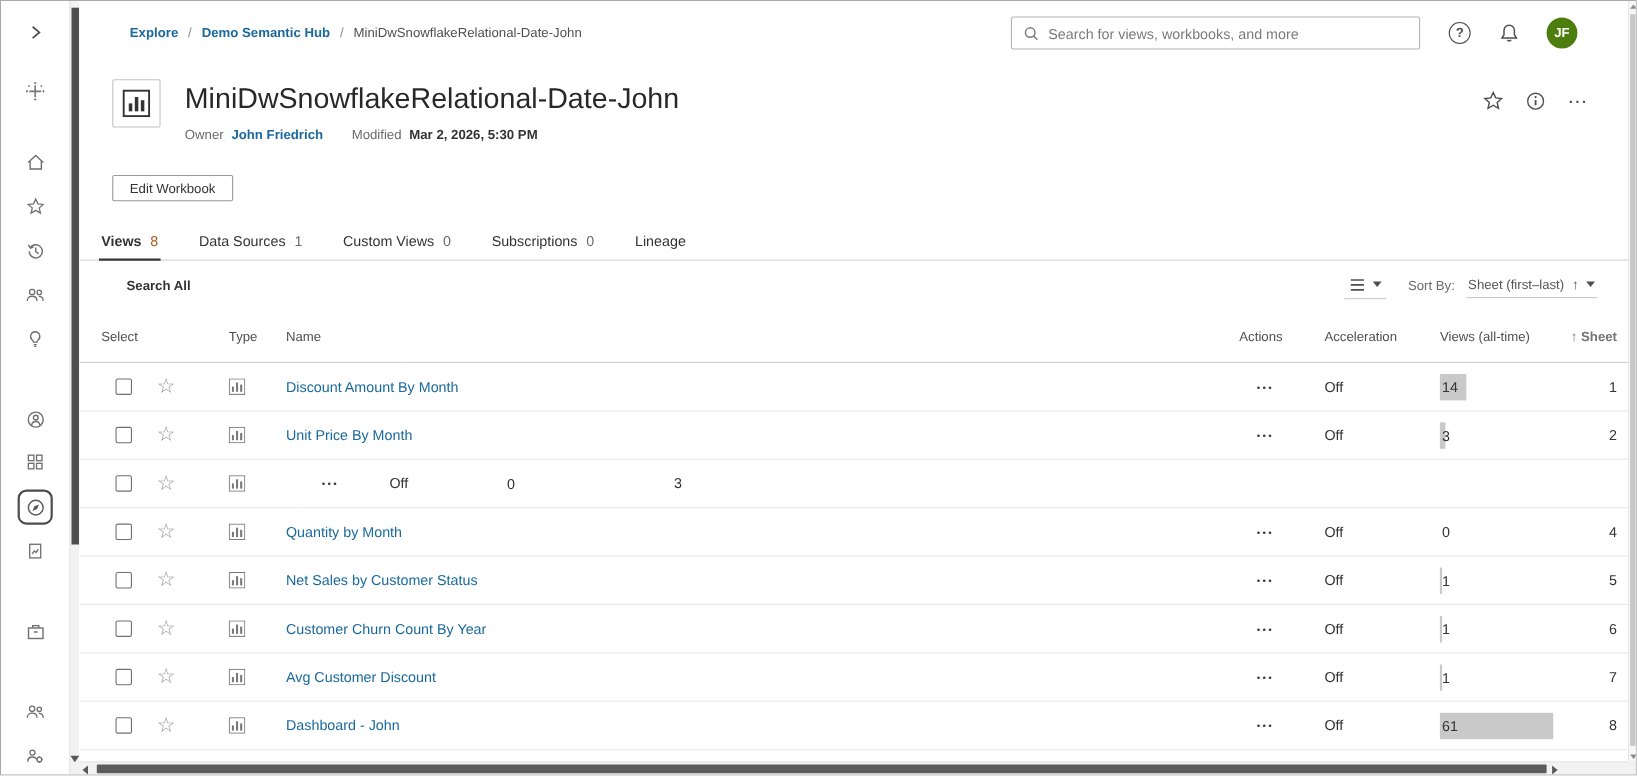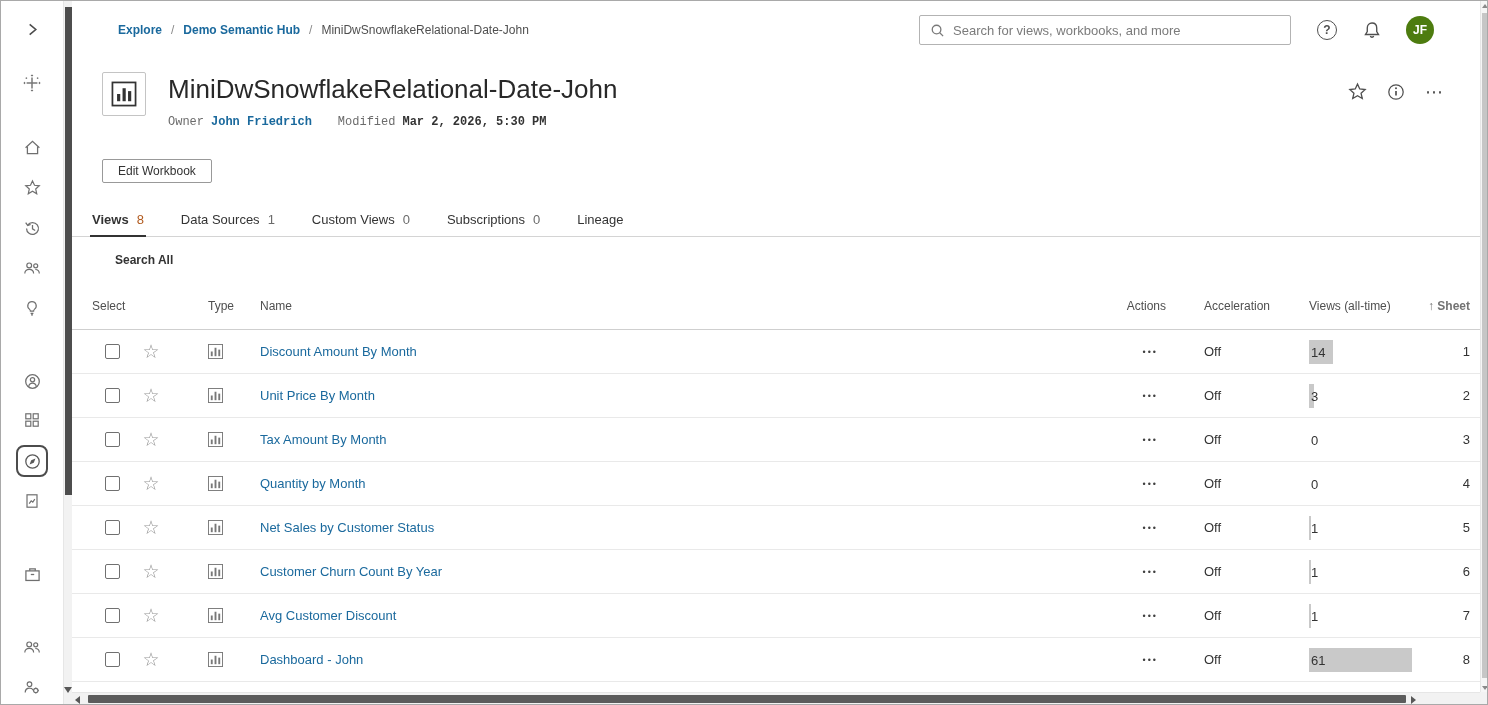--- a/index.html
+++ b/index.html
@@ -39,21 +39,21 @@
                  color:#4f4f4f; cursor:pointer; }
   .bell { margin-left:26px; cursor:pointer; display:flex; }
   .avatar { margin-left:25px; width:28px; height:28px; border-radius:50%; background:#1f4e79; color:#fff;
             font-size:12px; font-weight:bold; display:flex; align-items:center; justify-content:center; cursor:pointer; }
 
   .wb-header { display:flex; padding:13px 36px 0 30px; }
   .wb-icon-box { width:44px; height:44px; border:1px solid #c4c4c4; border-radius:2px;
                  display:flex; align-items:center; justify-content:center; flex:none; }
   .wb-titleblock { margin-left:22px; }
   .wb-title { font-size:26px; font-weight:400; color:#282828; line-height:34px; }
-  .wb-meta { margin-top:9px; font-size:12px; display:flex; align-items:center;font-family:Liberation Mono, monospace; }
+  .wb-meta { margin-top:9px; font-size:12px; display:flex; align-items:center; }
   .meta-label { color:#6b6b6b; }
   .owner-link { color:#1a699d; font-weight:bold; margin-left:7px; text-decoration:none; cursor:pointer; }
   .meta-label.m2 { margin-left:26px; }
   .meta-value { color:#333; font-weight:bold; margin-left:7px; }
   .wb-actions { margin-left:auto; display:flex; align-items:center; gap:20px; padding-top:10px; align-self:flex-start; }
   .wb-actions > * { cursor:pointer; }
   .dots3 { font-size:18px; color:#4f4f4f; letter-spacing:1px; line-height:10px; }
 
   .edit-row { padding:30px 0 0 30px; }
   .btn-edit { height:24px; padding:0 15px; background:#fff; border:1px solid #999; border-radius:2px;
@@ -313,20 +313,36 @@
         <span class="count">0</span>
       </div>
       <div class="tab">
         <span>Lineage</span>
         <span class="count"></span>
       </div>
     </nav>
 
     <div class="toolbar">
       <span class="select-all">Search All</span>
+      <div class="tb-right">
+        <div class="viewmode">
+          <span style="display:flex">
+            <svg viewBox="0 0 16 16" width="16" height="16" stroke="#4f4f4f" stroke-width="1.5" fill="none">
+                <path d="M2 3.5 H14 M2 8 H14 M2 12.5 H14"></path>
+              </svg>
+          </span>
+          <span class="caret"></span>
+        </div>
+        <span class="sortby-label">Sort By:</span>
+        <div class="sort-select">
+          <span>Sheet (first–last)</span>
+          <span>↑</span>
+          <span class="caret"></span>
+        </div>
+      </div>
     </div>
 
     <div class="theader">
       <div class="cell c-check">Select</div>
       <div class="cell c-type">Type</div>
       <div class="cell c-name h-name">Name</div>
       <div class="cell c-actions">Actions</div>
       <div class="cell c-accel">Acceleration</div>
       <div class="cell c-views">
           <span style="position:absolute;left:32px;top:50%;transform:translateY(-50%)">Views (all-time)</span>
@@ -395,21 +411,20 @@
           <div class="cell c-type">
             <span class="type-icon">
               <svg viewBox="0 0 16 16" width="15" height="15" fill="none" stroke="#787878">
                 <rect x="0.5" y="0.5" width="15" height="15"></rect>
                 <rect x="3" y="8" width="2" height="5" fill="#787878" stroke="none"></rect>
                 <rect x="7" y="4" width="2" height="9" fill="#787878" stroke="none"></rect>
                 <rect x="11" y="6" width="2" height="7" fill="#787878" stroke="none"></rect>
               </svg>
             </span>
           </div>
-          <div class="cell c-name"><a class="view-link">Tax Amount By Month</a></div>
           <div class="cell c-actions">
             <span class="dots">•••</span>
           </div>
           <div class="cell c-accel">Off</div>
           <div class="cell c-views">
             <span class="bar" style="width:0px;background:#c9c9c9"></span>
             <span class="vnum">0</span>
           </div>
           <div class="cell c-sheet">3</div>
         </div>

